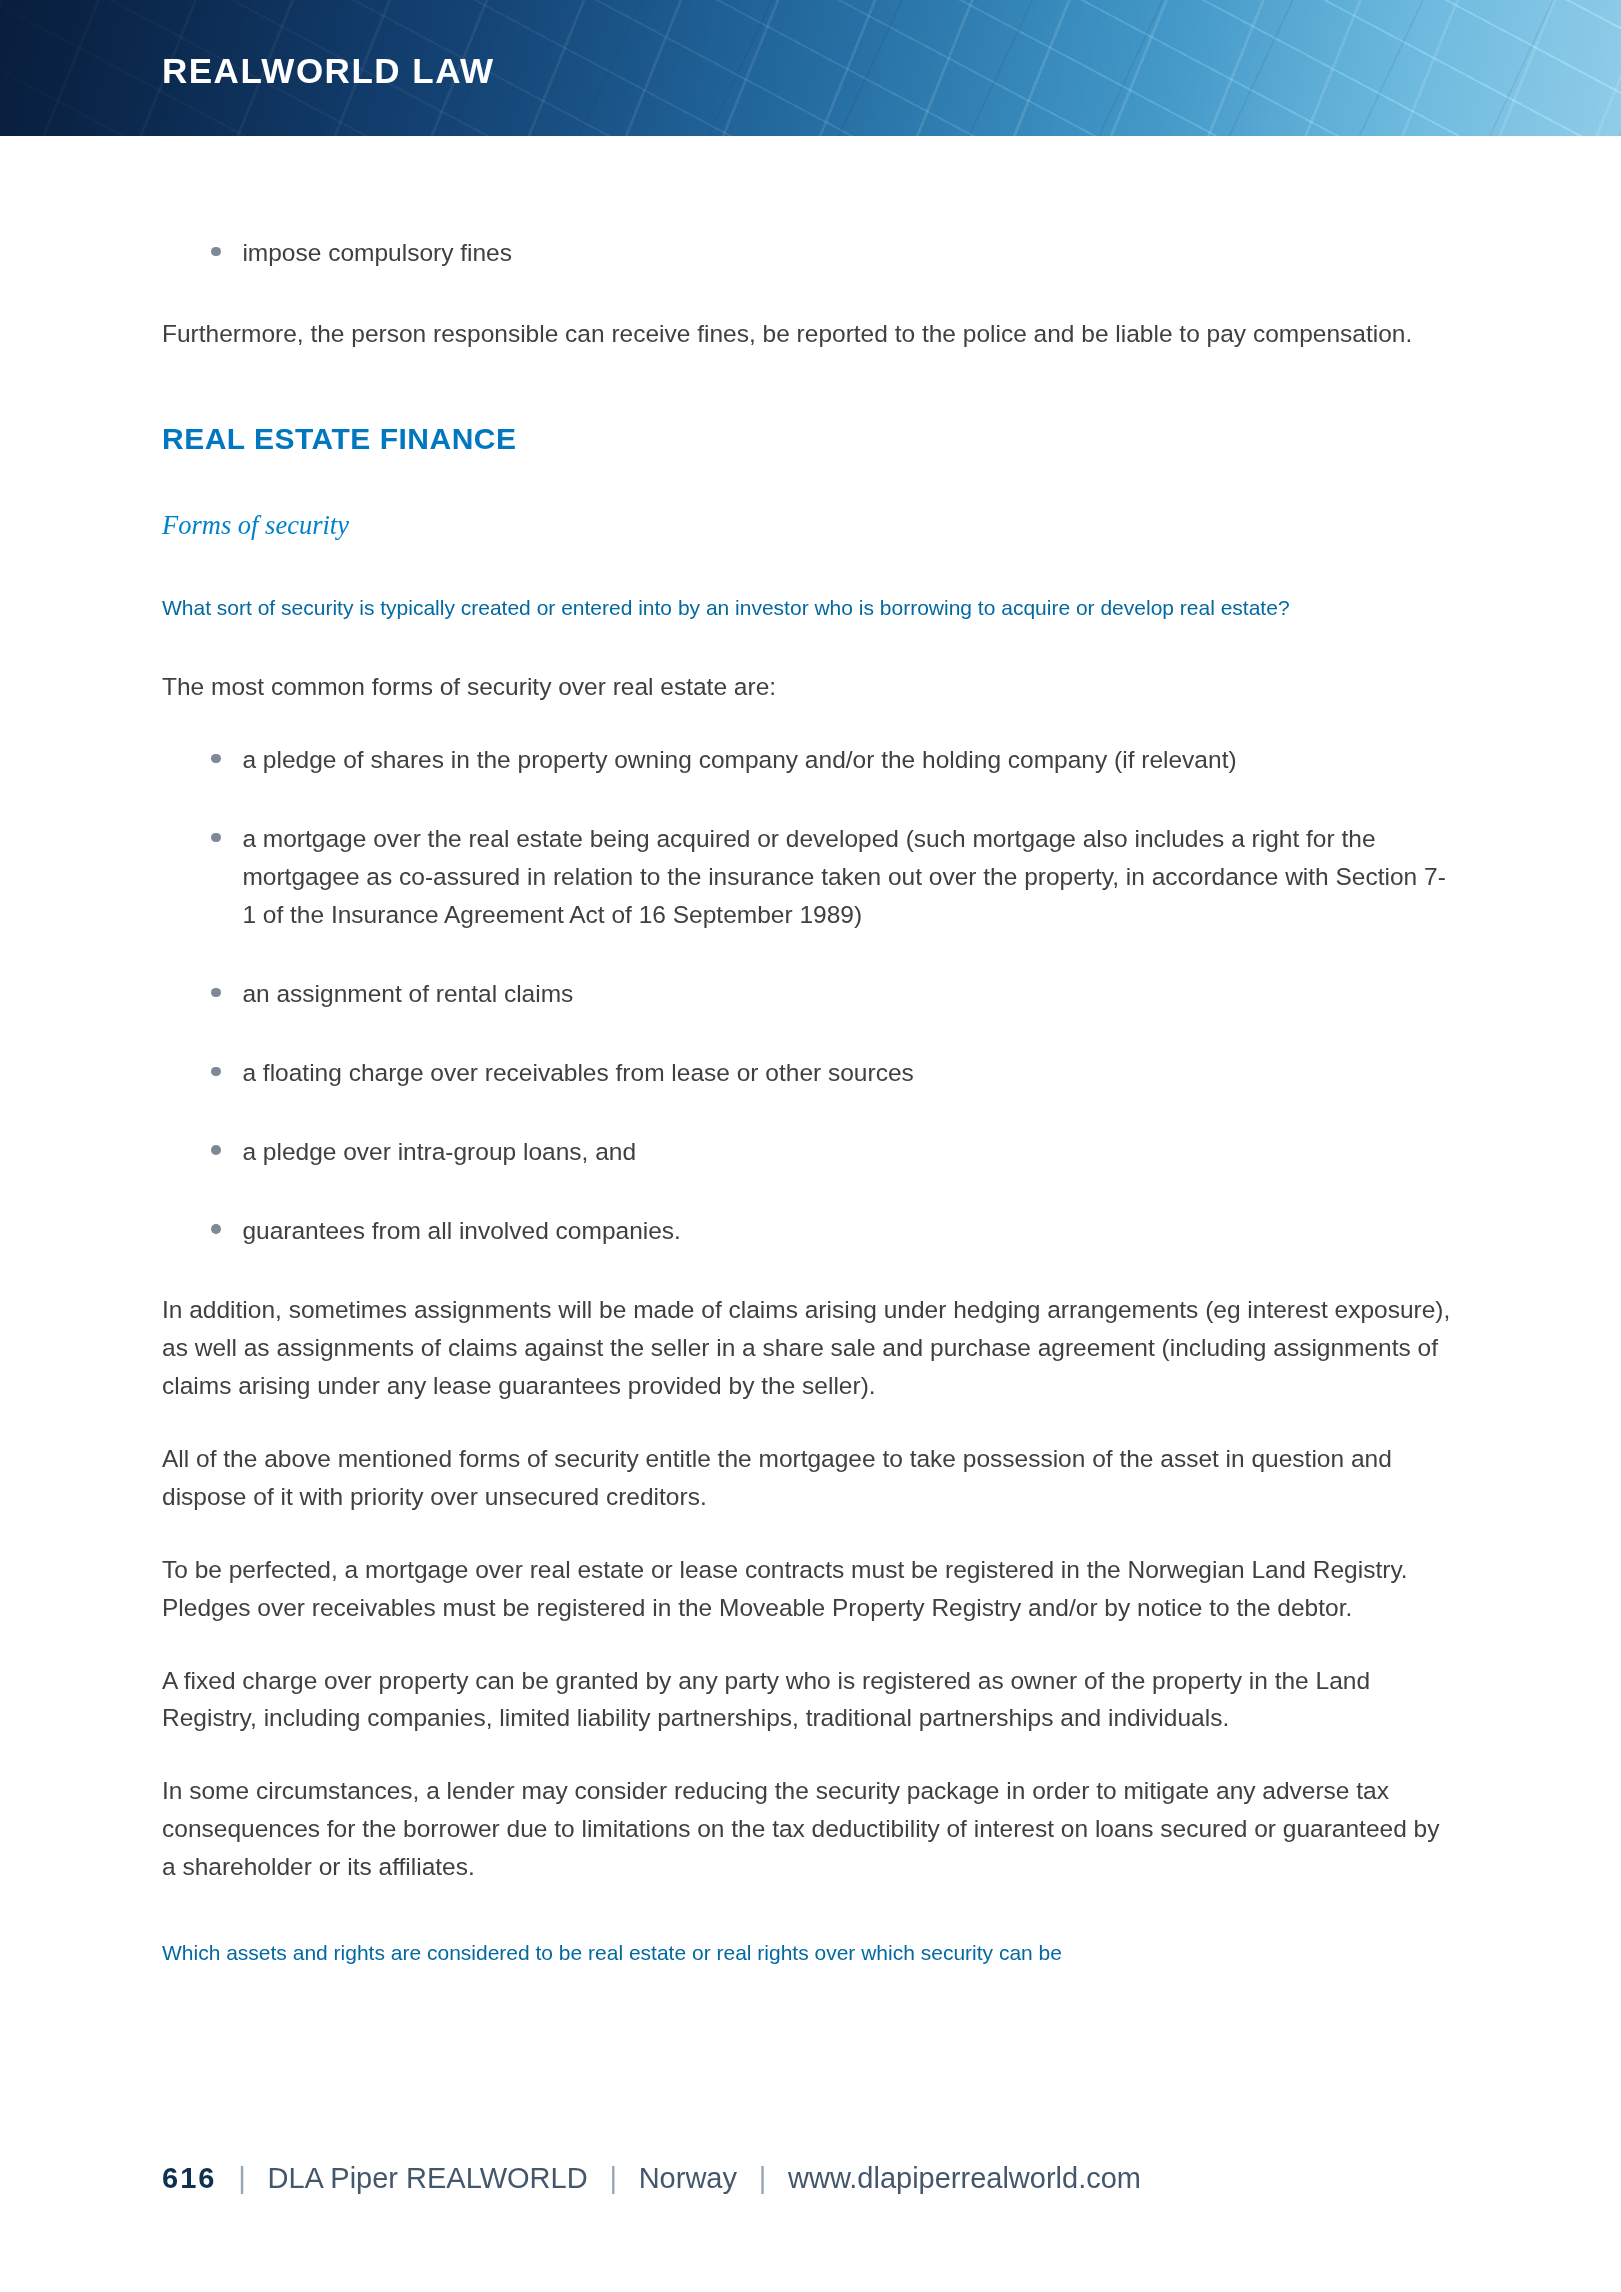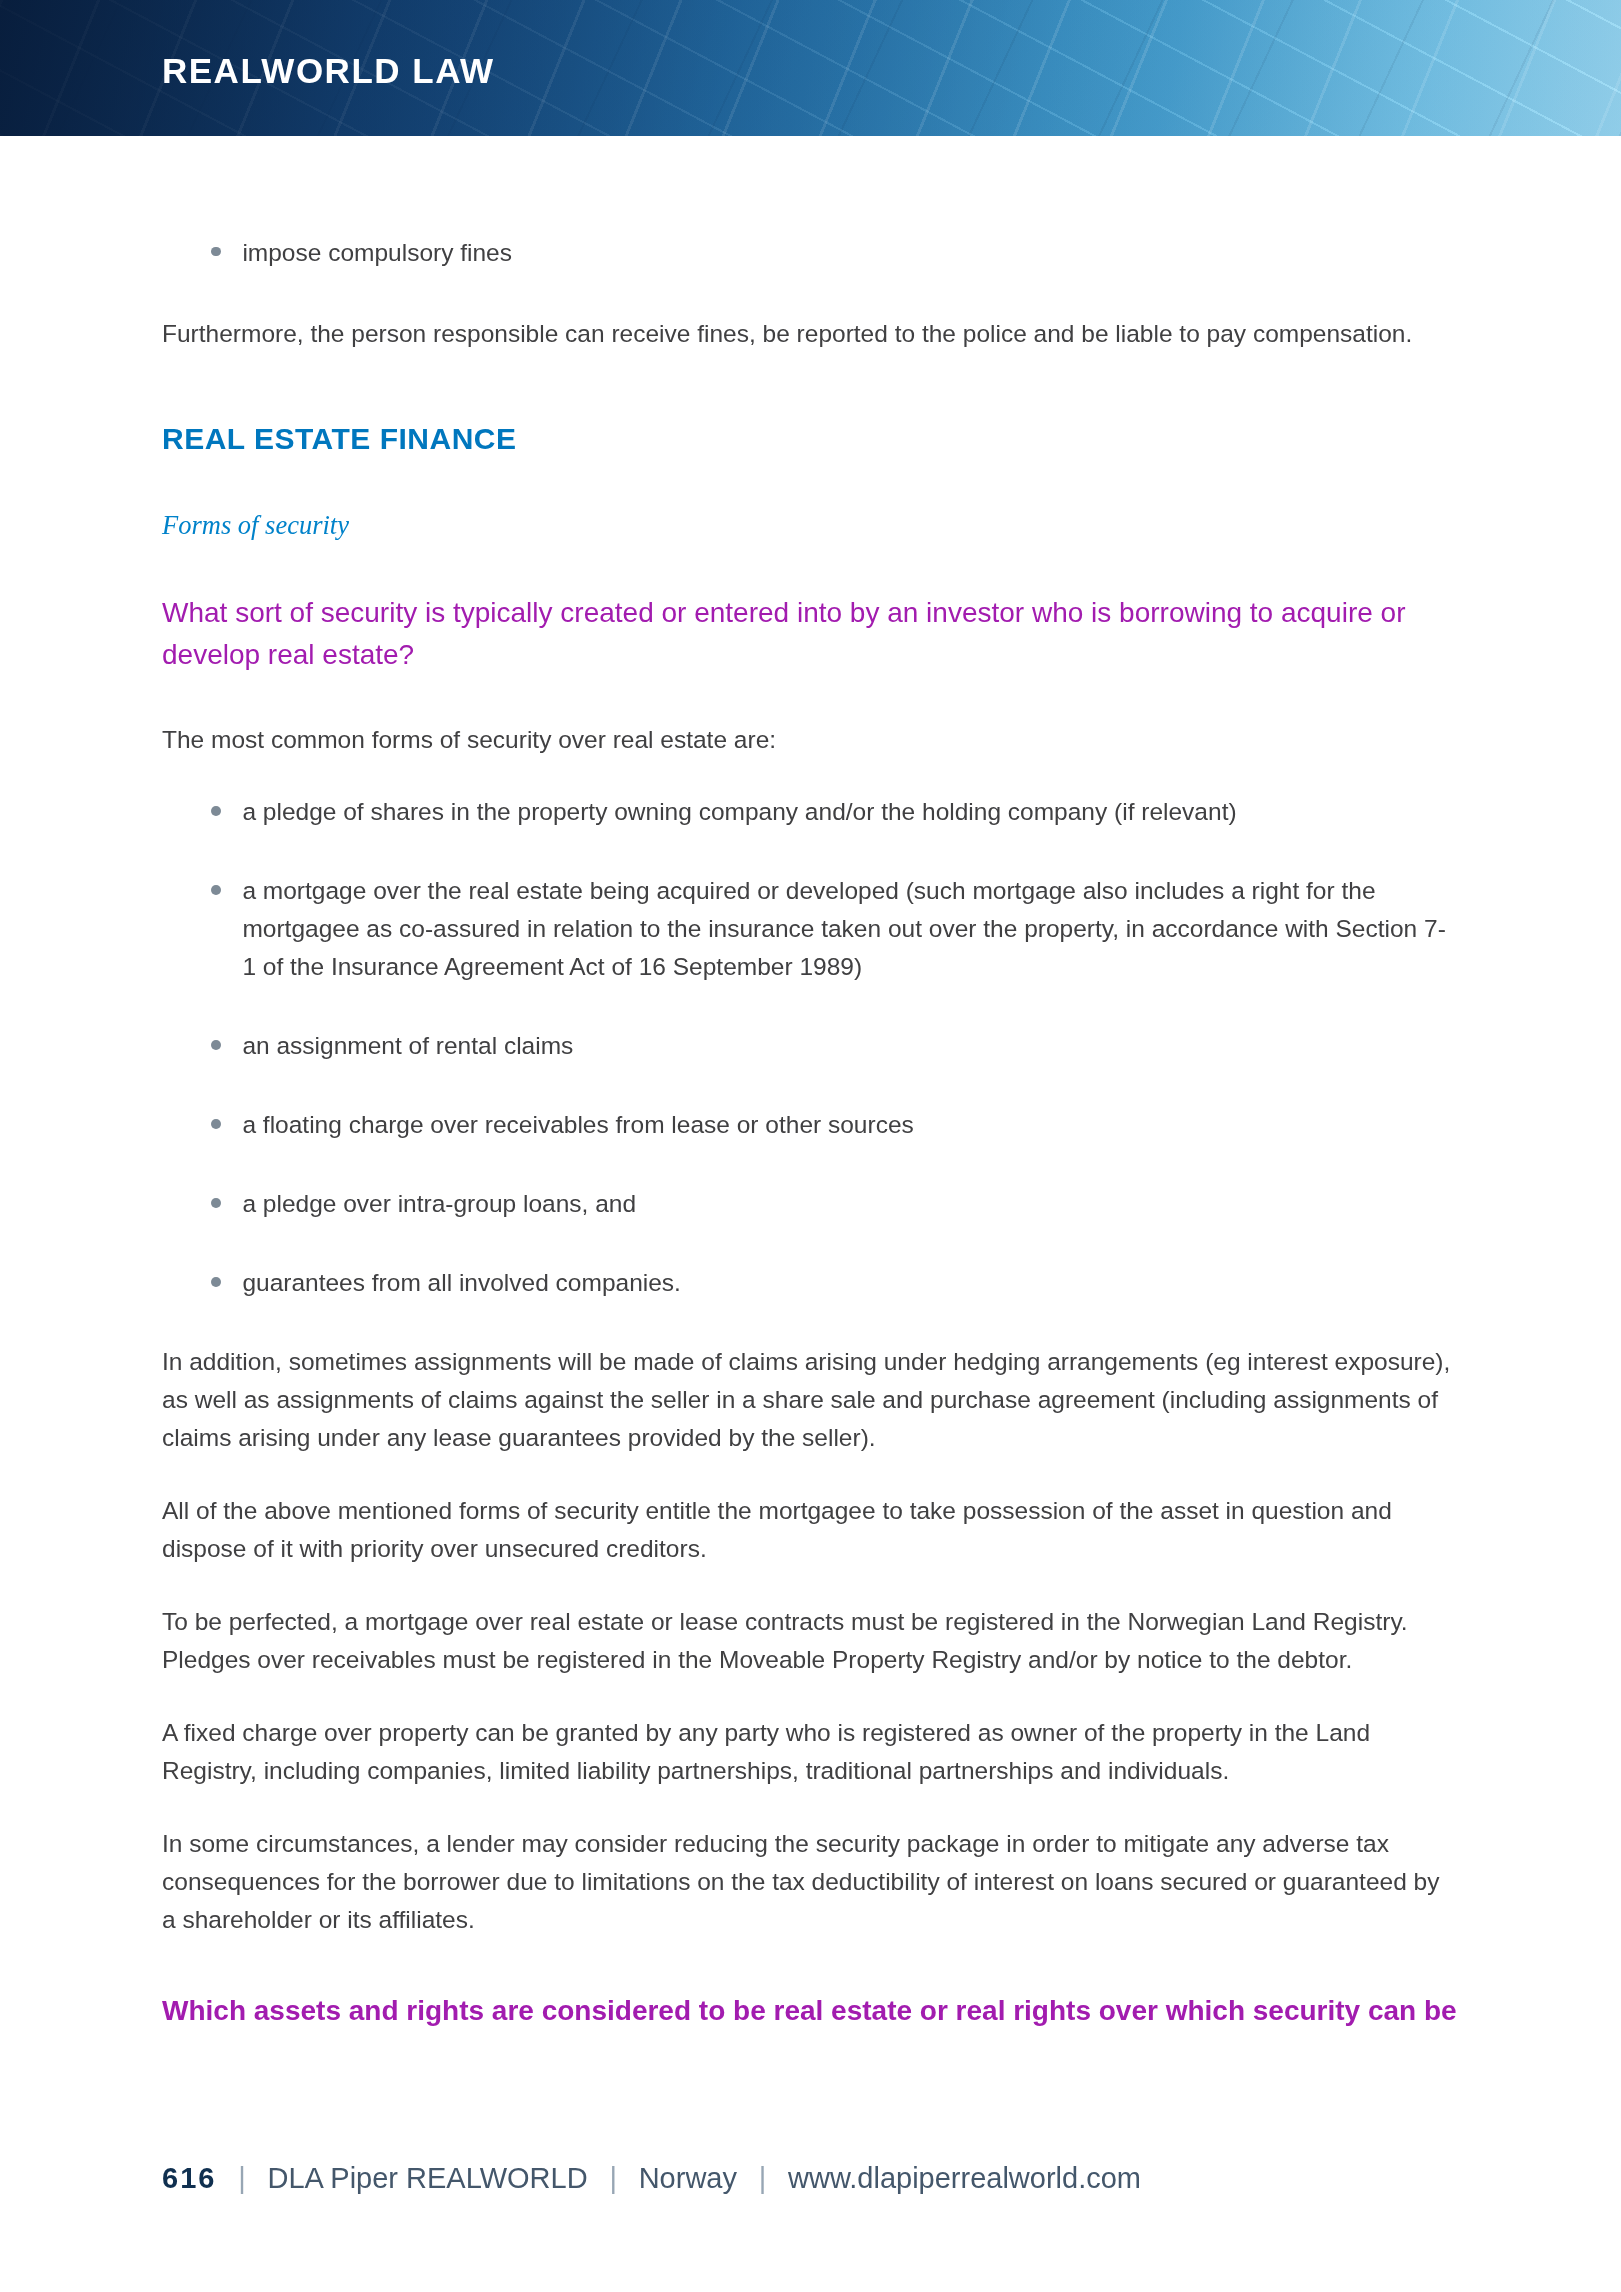--- a/index.html
+++ b/index.html
@@ -92,27 +92,27 @@
   }
   .section-subtitle {
     color: #0082ca;
     font-size: 26.5px;
     font-style: italic;
     font-weight: 400;
     margin: 12px 0 45px 0;
     font-family: Liberation Serif, serif;
   }
   .question {
-    color: #a21caf;
-    font-size: 28px;
+    color: #0369a1;
+    font-size: 21px;
     font-weight: 400;
     line-height: 1.5;
     margin: 0 0 45px 0;
   }
-  .question-last { margin-top: 51px; margin-bottom: 13px; font-weight: bold; }
+  .question-last { margin-top: 51px; margin-bottom: 13px; }
 
   .lead-para { margin-bottom: 43px; }
 
   
   .footer {
     position: absolute;
     left: 162px;
     bottom: 98px;
     font-size: 29px;
     color: #44576b;

